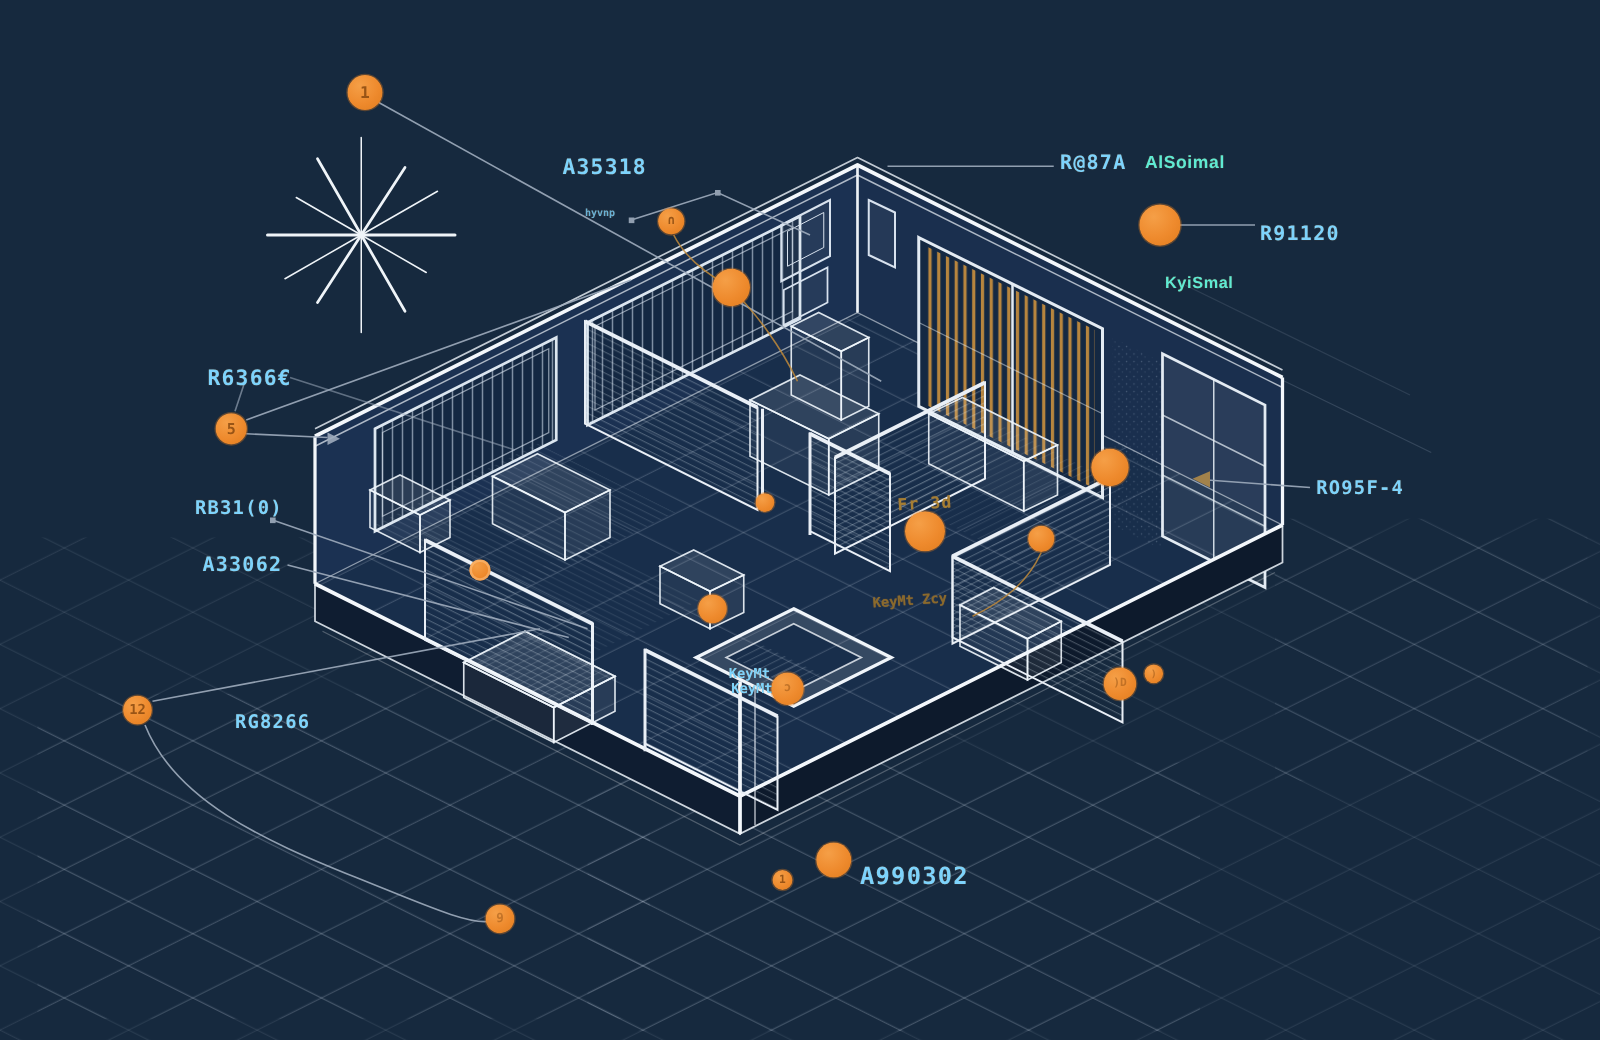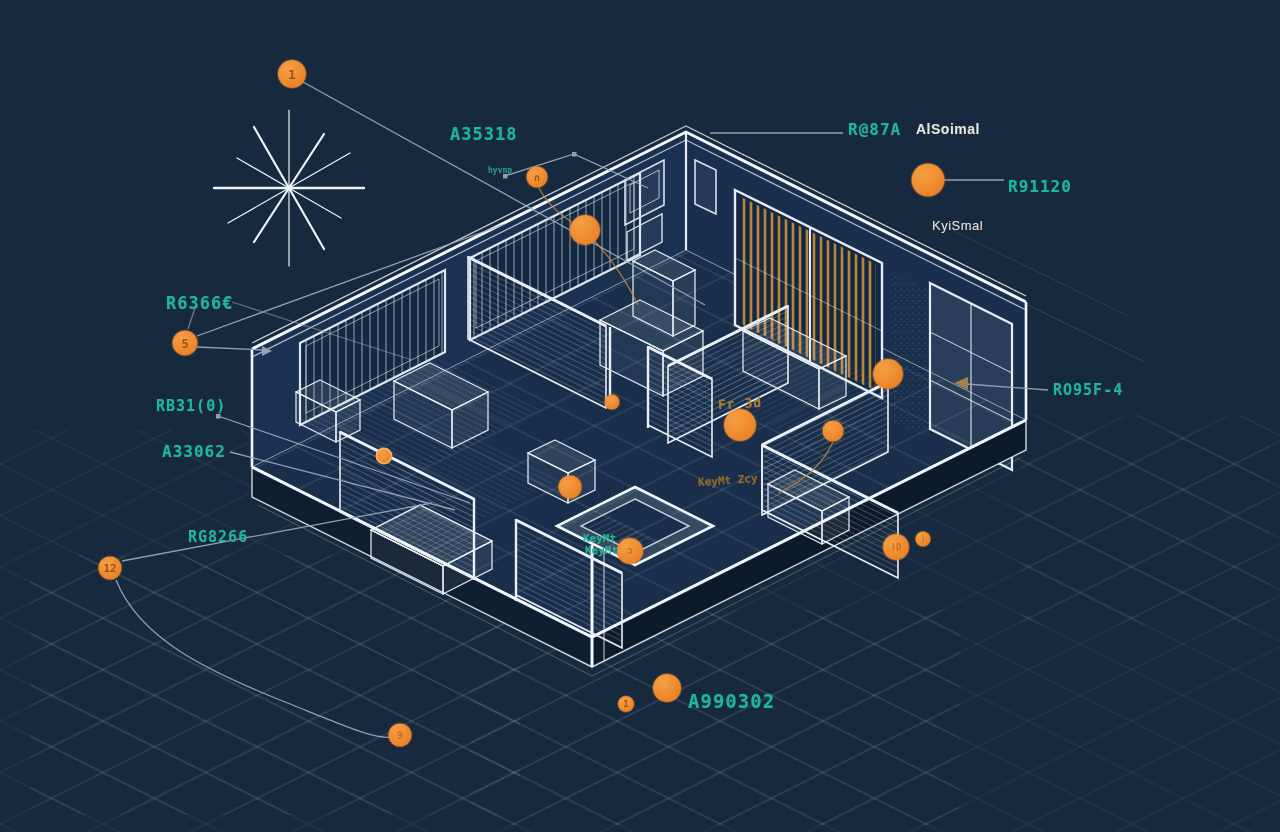--- a/index.html
+++ b/index.html
@@ -3,25 +3,25 @@
 <meta charset="utf-8">
 <style>
   html,body{margin:0;padding:0;background:#0d1726;}
   .canvas{
     position:relative;width:1280px;height:832px;overflow:hidden;
     background:#16293E;
     font-family:"DejaVu Sans Mono", monospace;
   }
   svg{position:absolute;left:0;top:0;}
   .lbl{
-    position:absolute;color:#14b8a6;font-weight:bold;letter-spacing:1px;
+    position:absolute;color:#7dd3fc;font-weight:bold;letter-spacing:1px;
     white-space:nowrap;font-family:"DejaVu Sans Mono",monospace;
     text-shadow:0 0 1px rgba(232,137,43,.4);
   }
-  .lbl.tan{color:#e5e5e5;letter-spacing:.5px;font-family:"Liberation Sans",sans-serif;text-align:center;}
+  .lbl.tan{color:#5eead4;letter-spacing:.5px;font-family:"Liberation Sans",sans-serif;text-align:center;}
   .lbl.gold{color:#A57E33;font-weight:bold;}
   .lbl.scribble{color:#8A6A2C;transform:rotate(-4deg);letter-spacing:0;}
   .marker{
     position:absolute;border-radius:50%;
     background:radial-gradient(circle at 35% 30%, #F59F47 0%, #EE8A2D 55%, #E07C1E 100%);
     display:flex;align-items:center;justify-content:center;
     transform:translate(-50%,-50%);
     color:#8A4A10;font-weight:bold;
     box-shadow:0 0 0 1px rgba(224,124,30,.35);
   }
@@ -312,26 +312,26 @@
   <span>1</span>
     </div>
 <div class="marker faint" style="left:400px;top:735px;width:23px;height:23px;font-size:10px">
   <span>9</span>
     </div>
 
 <div class="lbl" style="left:450px;top:124px;font-size:17px">A35318</div>
 <div class="lbl" style="left:848px;top:120px;font-size:16px">R@87A</div>
 <div class="lbl tan" style="left:916px;top:121px;font-size:14px;font-weight:bold">AlSoimal</div>
 <div class="lbl" style="left:1008px;top:177px;font-size:16px">R91120</div>
-<div class="lbl tan" style="left:932px;top:218px;font-size:13px;font-weight:normal">KyiSmal</div>
+<div class="lbl tan" style="left:932px;top:218px;font-size:13px;font-weight:bold">KyiSmal</div>
 <div class="lbl" style="left:166px;top:293px;font-size:17px">R6366€</div>
 <div class="lbl" style="left:156px;top:397px;font-size:15px">RB31(0)</div>
 <div class="lbl" style="left:162px;top:442px;font-size:16px">A33062</div>
-<div class="lbl" style="left:188px;top:528px;font-size:15px">RG8266</div>
+<div class="lbl" style="left:188px;top:568px;font-size:15px">RG8266</div>
 <div class="lbl" style="left:1053px;top:381px;font-size:15px">RO95F-4</div>
 <div class="lbl" style="left:688px;top:690px;font-size:19px">A990302</div>
 <div class="lbl gold" style="left:718px;top:396px;font-size:13px;transform:rotate(-3deg)">Fr 3d</div>
 <div class="lbl scribble" style="left:698px;top:474px;font-size:11px">KeyMt Zcy</div>
 <div class="lbl" style="left:583px;top:532px;font-size:11px;letter-spacing:0">KeyMt</div>
 <div class="lbl" style="left:585px;top:544px;font-size:11px;letter-spacing:0">KeyMt</div>
-<div class="lbl" style="left:488px;top:166px;font-size:8px;letter-spacing:0;opacity:.8">hyvnp</div>
+<div class="lbl" style="left:468px;top:166px;font-size:8px;letter-spacing:0;opacity:.8">hyvnp</div>
 
 </div>
 
 </body></html>

